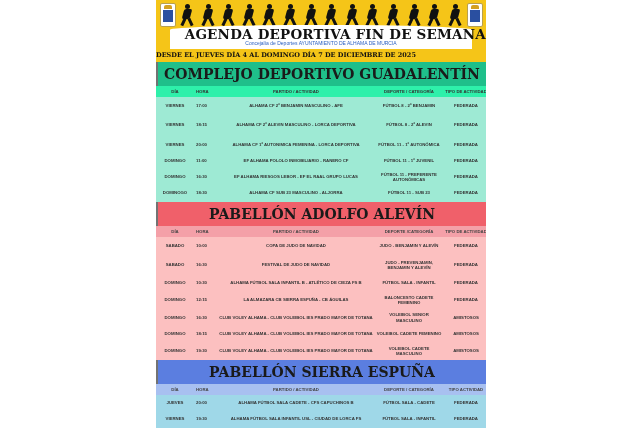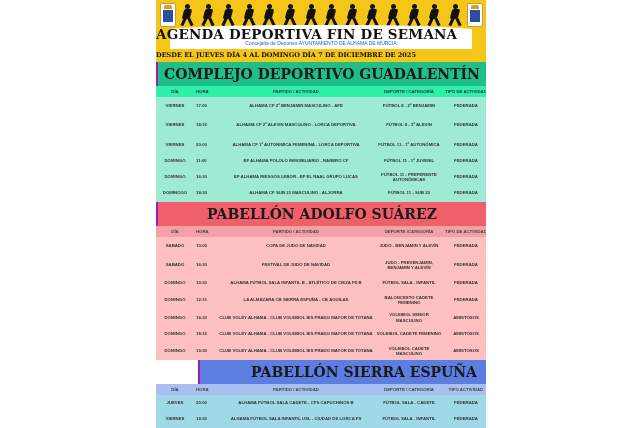--- a/index.html
+++ b/index.html
@@ -9,28 +9,28 @@
   .crest{position:absolute;top:3px;width:14px;height:22px;background:#fff;border:1px solid #b8a050;border-radius:2px;}
   .crest .inner{position:absolute;left:2px;top:6px;width:10px;height:12px;background:#2a4fa0;}
   .crest .top{position:absolute;left:3px;top:1px;width:8px;height:4px;background:#d4a020;border-radius:2px 2px 0 0;}
   .athletes{position:absolute;left:24px;top:2px;width:282px;height:24px;display:flex;justify-content:space-between;align-items:flex-end;}
   .ath{width:14px;height:22px;position:relative;}
   .ath .h{position:absolute;left:5px;top:0;width:5px;height:5px;border-radius:50%;background:#111;}
   .ath .b{position:absolute;left:3px;top:5px;width:8px;height:10px;background:#111;transform:skewX(-15deg);border-radius:2px;}
   .ath .l1{position:absolute;left:2px;top:14px;width:3px;height:8px;background:#111;transform:rotate(25deg);}
   .ath .l2{position:absolute;left:9px;top:14px;width:3px;height:8px;background:#111;transform:rotate(-25deg);}
   .titlebox{position:absolute;left:14px;top:25px;width:302px;height:24px;background:#fff;border-radius:50% 50% 0 0/20% 20% 0 0;}
-  .title{position:absolute;left:0;top:26px;width:330px;text-align:left;font-family:"DejaVu Serif",serif;font-weight:bold;font-size:13.5px;letter-spacing:0.2px;color:#111;}
+  .title{position:absolute;left:0;top:26px;width:330px;text-align:right;font-family:"DejaVu Serif",serif;font-weight:bold;font-size:13.5px;letter-spacing:0.2px;color:#111;}
   .subtitle{position:absolute;left:0;top:40px;width:330px;text-align:center;font-size:5px;color:#2a5fc0;}
   .dates{position:absolute;left:0;top:51px;width:330px;font-family:"DejaVu Serif",serif;font-weight:bold;font-size:6.5px;color:#111;}
 
-  .sec-title{position:absolute;left:0;width:330px;text-align:center;font-family:"DejaVu Serif",serif;font-weight:bold;border-left:2px solid #a21caf;box-sizing:border-box;color:#1a1a1a;}
+  .sec-title{position:absolute;left:0;width:330px;text-align:center;font-family:"DejaVu Serif",serif;font-weight:bold;border-left:2px solid #737373;box-sizing:border-box;color:#1a1a1a;}
   .sec-g{top:62px;height:24px;background:#1fbf8a;font-size:14px;line-height:24px;}
   .sec-a{top:202px;height:24px;background:#f0606a;font-size:14px;line-height:24px;}
-  .sec-s{top:360px;height:24px;background:#5b7ee0;font-size:14px;line-height:24px;margin-left:42px;}
+  .sec-s{top:360px;height:24px;background:#5b7ee0;font-size:14px;line-height:24px;}
 
   .hdr{position:absolute;left:0;width:330px;height:11px;font-size:4.3px;font-weight:bold;}
   .hdr-g{top:86px;background:#2ef0aa;color:#333;}
   .hdr-a{top:226px;background:#f4a0a8;color:#444;}
   .hdr-s{top:384px;background:#a8c0f0;color:#444;}
 
   .rows{position:absolute;left:0;width:330px;}
   .rows-g{top:97px;height:105px;background:#9eead4;}
   .rows-a{top:237px;height:123px;background:#fcc0c0;}
   .rows-s{top:395px;height:33px;background:#9fd8e8;}
@@ -195,21 +195,21 @@
     </div>
     <div class="row" style="top:89px;height:14px">
       <div class="c c-day">DOMINOGO</div>
       <div class="c c-time">18:30</div>
       <div class="c c-match">ALHAMA CF SUB 23 MASCULINO - ALJORRA</div>
       <div class="c c-sport">FÚTBOL 11 - SUB 23</div>
       <div class="c c-type">FEDERADA</div>
     </div>
   </div>
 
-  <div class="sec-title sec-a">PABELLÓN  ADOLFO SUÁREZ</div>
+  <div class="sec-title sec-a">PABELLÓN  ADOLFO ALEVÍN</div>
   <div class="hdr hdr-a">
     <div class="c c-day">DÍA</div>
     <div class="c c-time">HORA</div>
     <div class="c c-match">PARTIDO / ACTIVIDAD</div>
     <div class="c c-sport">DEPORTE /CATEGORÍA</div>
     <div class="c c-type">TIPO DE ACTIVIDAD</div>
   </div>
   <div class="rows rows-a">
     <div class="row" style="top:0;height:18px">
       <div class="c c-day">SABADO</div>

